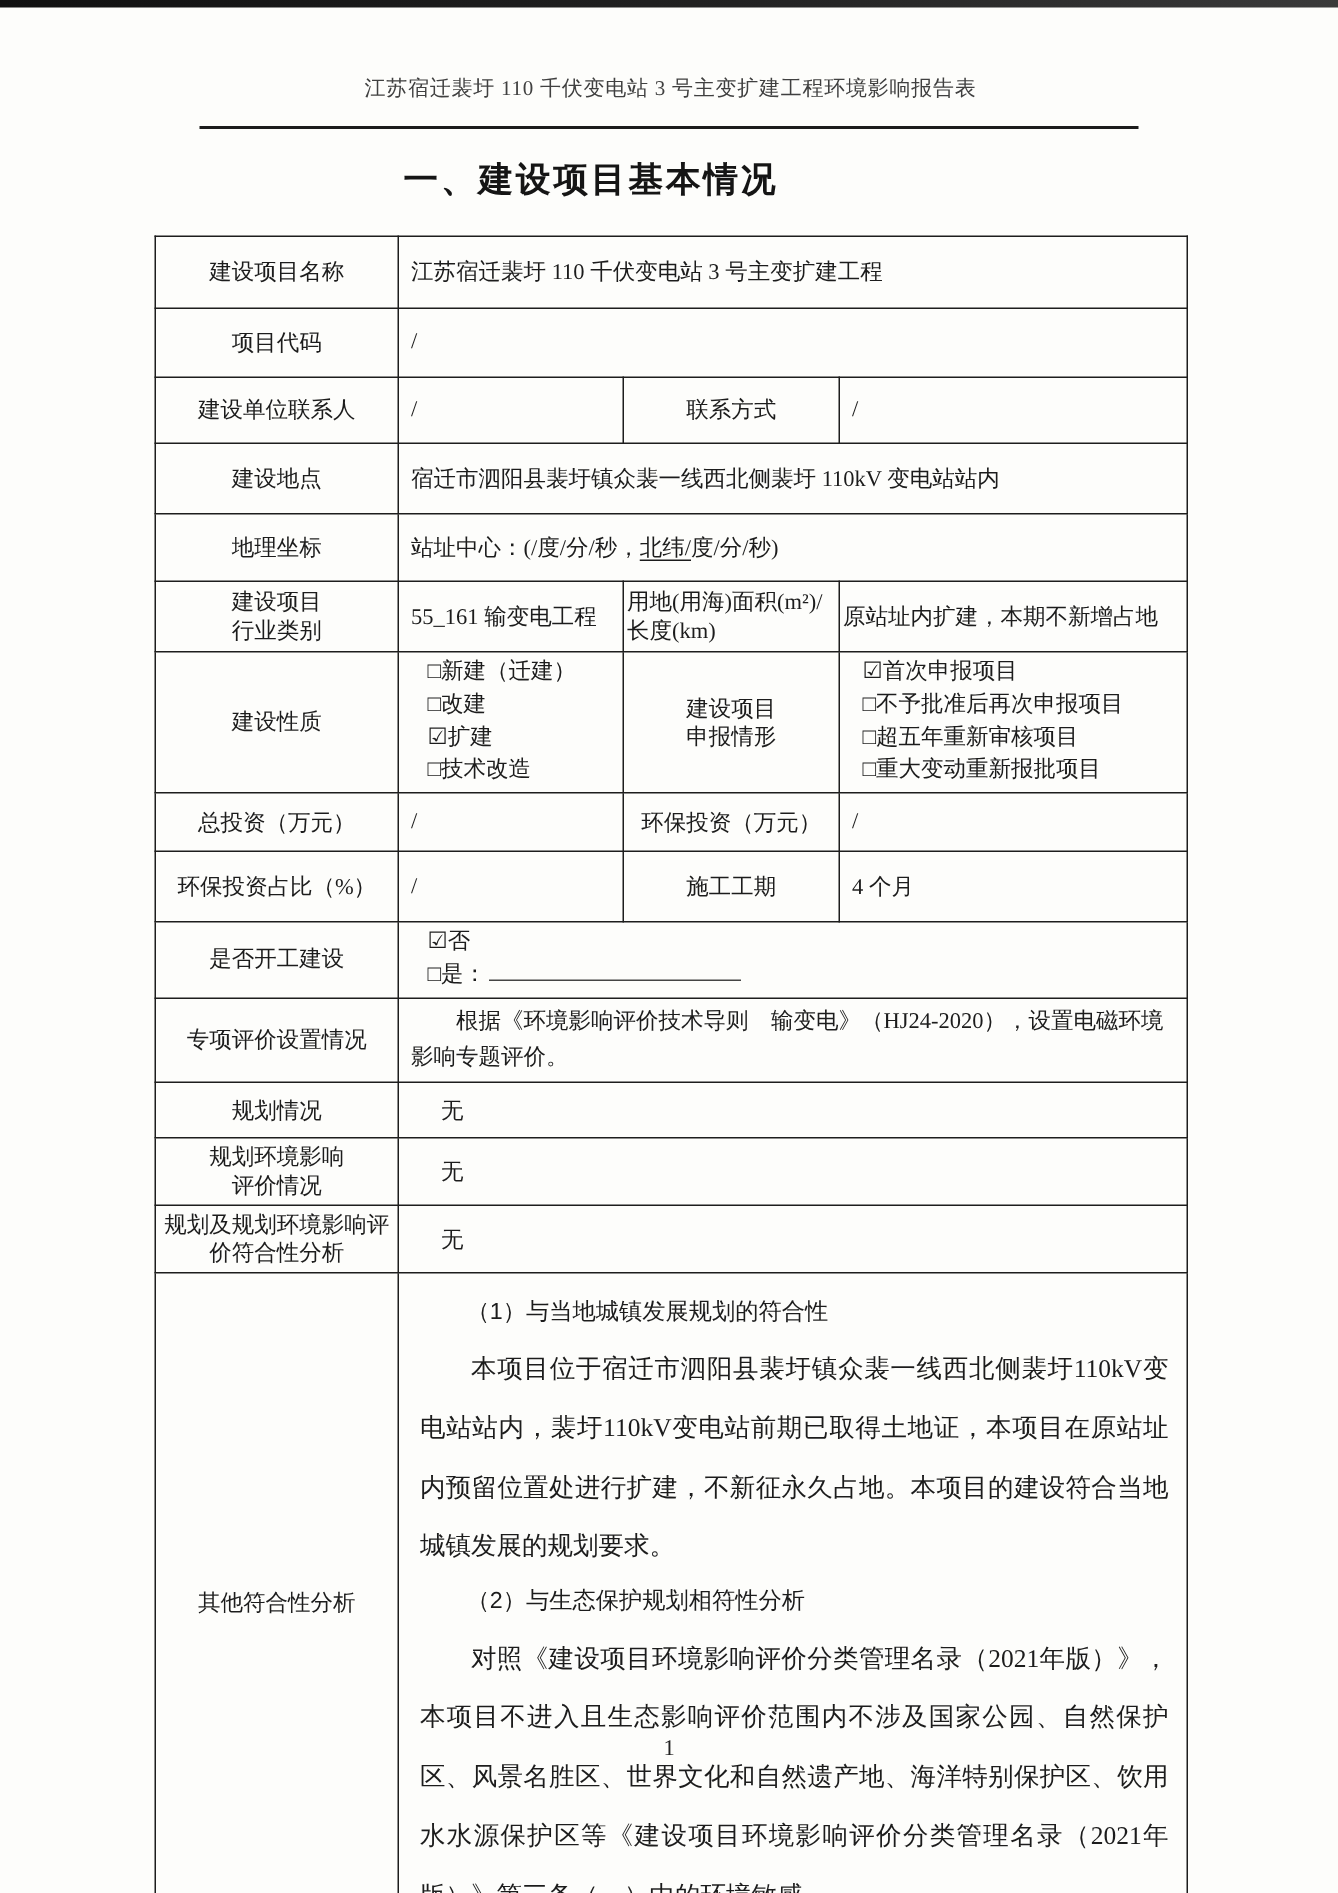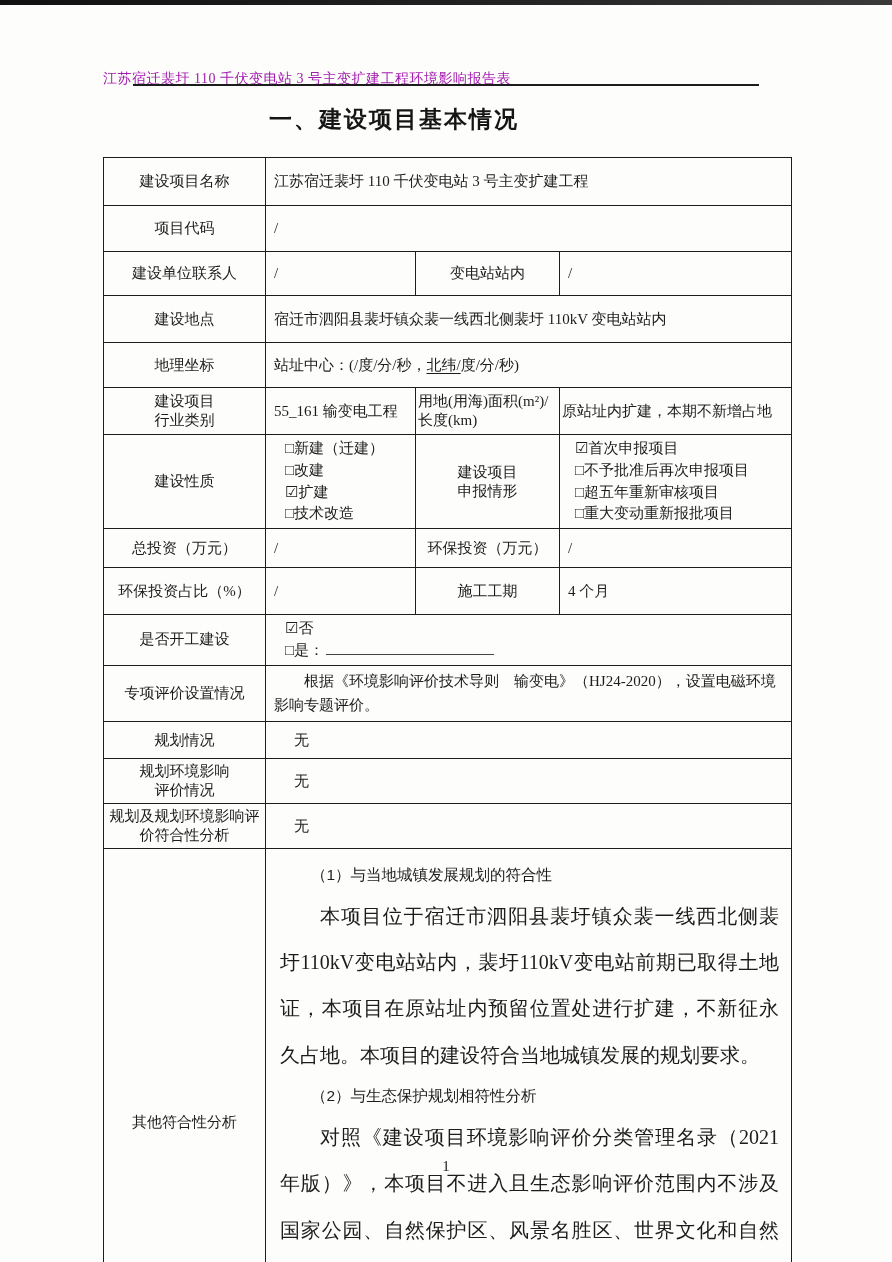--- a/index.html
+++ b/index.html
@@ -10,23 +10,23 @@
     font-family: "Liberation Serif", "DejaVu Serif", serif;
     color: #1c1c1c;
     position: relative;
     overflow: hidden;
   }
   .scan-top-edge {
     position: absolute; top: 0; left: 0; width: 892px; height: 5px;
     background: linear-gradient(to right, #111 0%, #222 55%, #3a3a3a 100%);
   }
   .running-header {
-    position: absolute; top: 70px; left: 103px; width: 688px;
-    font-size: 14px; letter-spacing: 0.5px;
-    color: #a21caf;
+    position: absolute; top: 50px; left: 103px; width: 688px;
+    text-align: center; font-size: 14px; letter-spacing: 0.5px;
+    color: #404040;
   }
   .header-rule {
     position: absolute; top: 84px; left: 133px; width: 626px; height: 0;
     border-bottom: 2px solid #1c1c1c;
   }
   .section-title {
     position: absolute; top: 104px; left: 0; width: 788px;
     text-align: center;
     font-family: "Liberation Sans", "DejaVu Sans", sans-serif;
     font-weight: bold; font-size: 23px; color: #151515;
@@ -56,21 +56,21 @@
   }
   .indent-par {
     text-indent: 2em; text-align: justify; line-height: 1.65;
   }
   .other-cell { padding: 8px 12px 4px 14px !important; vertical-align: top !important; }
   .other-cell .h {
     font-family: "Liberation Sans", "DejaVu Sans", sans-serif;
     font-weight: normal; text-indent: 2em; line-height: 2.3; font-size: 15.5px;
   }
   .other-cell .p {
-    text-indent: 2em; text-align: justify; line-height: 2.32; font-size: 20px;
+    text-indent: 2em; text-align: justify; line-height: 2.32; font-size: 17px;
   }
   u.geo { text-decoration: underline; text-underline-offset: 3px; }
   .page-number {
     position: absolute; top: 1158px; left: 0; width: 892px;
     text-align: center; font-size: 15px; color: #222;
   }
 </style>
 </head>
 <body>
 
@@ -96,21 +96,21 @@
   </tr>
 
   <tr style="height:46px">
     <td class="lbl">项目代码</td>
     <td class="ctr" colspan="3">/</td>
   </tr>
 
   <tr style="height:44px">
     <td class="lbl">建设单位联系人</td>
     <td class="ctr">/</td>
-    <td class="lbl">变电站站内</td>
+    <td class="lbl">联系方式</td>
     <td class="ctr">/</td>
   </tr>
 
   <tr style="height:47px">
     <td class="lbl">建设地点</td>
     <td class="ctr" colspan="3">宿迁市泗阳县裴圩镇众裴一线西北侧裴圩 110kV 变电站站内</td>
   </tr>
 
   <tr style="height:45px">
     <td class="lbl">地理坐标</td>

